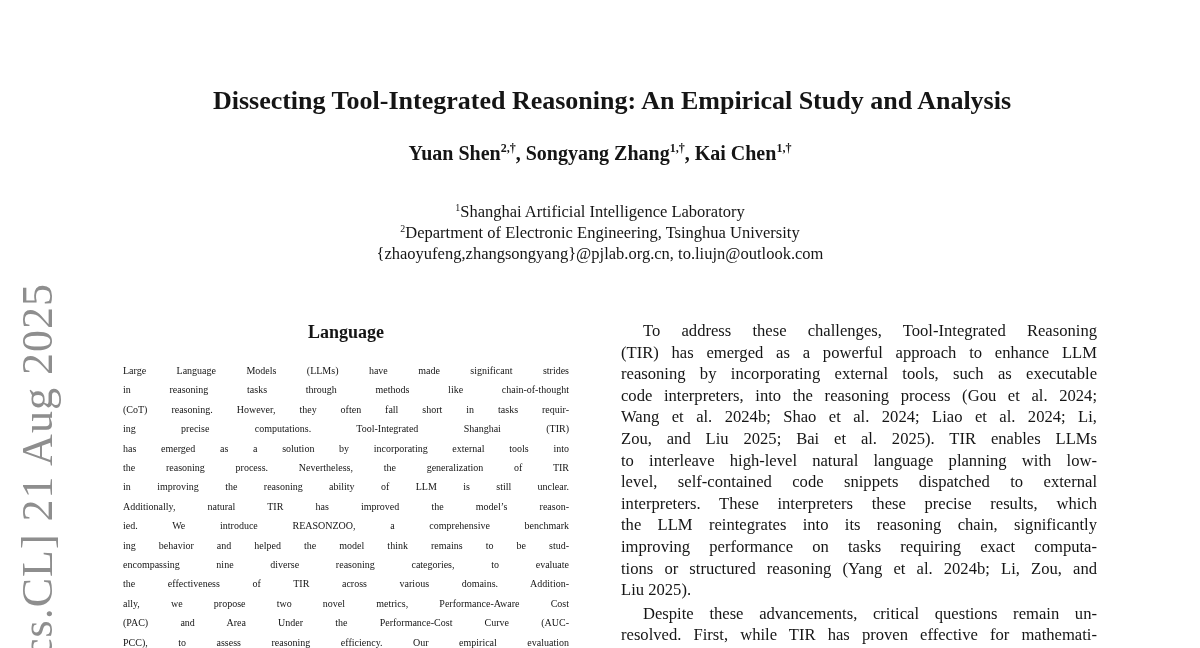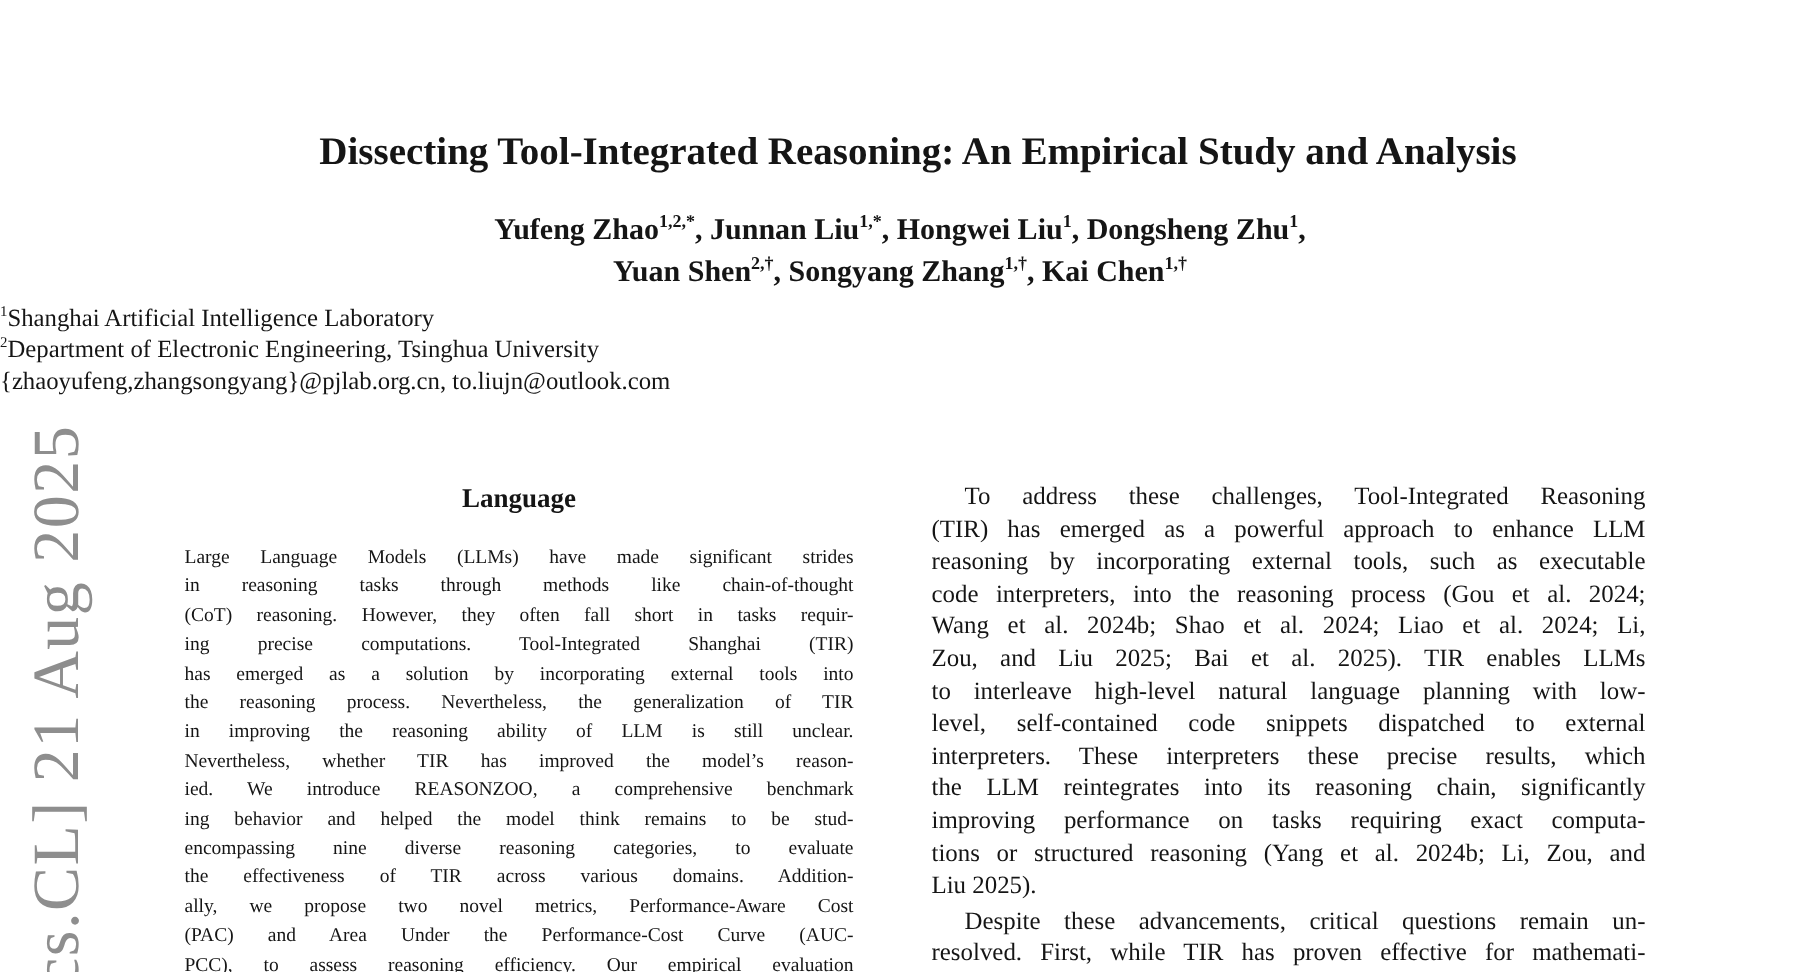--- a/index.html
+++ b/index.html
@@ -17,67 +17,66 @@
   .title {
     position:absolute; top:86px; left:12px; width:100%;
     text-align:center; font-size:26px; font-weight:bold;
   }
   .authors {
     position:absolute; top:139px; left:0; width:100%;
     text-align:center; font-size:20px; font-weight:bold; line-height:28px;
   }
   .affils {
     position:absolute; top:202px; left:0; width:100%;
-    text-align:left; font-size:16.5px; line-height:20.8px;
+    text-align:center; font-size:16.5px; line-height:20.8px;
   }
   sup { font-size:60%; line-height:0; }
   .col-left  { position:absolute; left:123px; top:322px; width:446px; }
   .col-right { position:absolute; left:621px; top:320px; width:476px; }
   .abs-heading {
     text-align:center; font-weight:bold; font-size:18px;
     line-height:20px; margin:0 0 19px 0;
   }
-  .col-left  .line { font-size:13px; line-height:19.4px; }
+  .col-left  .line { font-size:10px; line-height:19.4px; }
   .col-right .line { font-size:16.6px; line-height:21.6px; }
   .line.j { text-align:justify; text-align-last:justify; }
   .line.indent { text-indent:22px; }
   .para + .para { margin-top:2px; }
 </style>
 </head>
 <body>
 
 <div class="page">
 
   <div class="watermark">cs.CL] 21 Aug 2025</div>
 
   <div class="title">Dissecting Tool-Integrated Reasoning: An Empirical Study and Analysis</div>
 
   <div class="authors">
-      <div>Yufeng Zhao<sup>1,2,*</sup>, Junnan Liu<sup>1,*</sup>, Hongwei Liu<sup>1</sup>, Dongsheng Zhu<sup>1</sup>,</div>
       <div>Yuan Shen<sup>2,†</sup>, Songyang Zhang<sup>1,†</sup>, Kai Chen<sup>1,†</sup></div>
     </div>
 
   <div class="affils">
       <div><sup>1</sup>Shanghai Artificial Intelligence Laboratory</div>
       <div><sup>2</sup>Department of Electronic Engineering, Tsinghua University</div>
       <div>{zhaoyufeng,zhangsongyang}@pjlab.org.cn, to.liujn@outlook.com</div>
     </div>
 
   <div class="col-left">
     <div class="abs-heading">Language</div>
     <div>
         <div class="para">
           <div class="line j">Large Language Models (LLMs) have made significant strides</div>
           <div class="line j">in reasoning tasks through methods like chain-of-thought</div>
           <div class="line j">(CoT) reasoning. However, they often fall short in tasks requir-</div>
           <div class="line j">ing precise computations. Tool-Integrated Shanghai (TIR)</div>
           <div class="line j">has emerged as a solution by incorporating external tools into</div>
           <div class="line j">the reasoning process. Nevertheless, the generalization of TIR</div>
           <div class="line j">in improving the reasoning ability of LLM is still unclear.</div>
-          <div class="line j">Nevertheless, whether TIR has improved the model’s reason-</div>
+          <div class="line j">Additionally, natural TIR has improved the model’s reason-</div>
           <div class="line j">ied. We introduce REASONZOO, a comprehensive benchmark</div>
           <div class="line j">ing behavior and helped the model think remains to be stud-</div>
           <div class="line j">encompassing nine diverse reasoning categories, to evaluate</div>
           <div class="line j">the effectiveness of TIR across various domains. Addition-</div>
           <div class="line j">ally, we propose two novel metrics, Performance-Aware Cost</div>
           <div class="line j">(PAC) and Area Under the Performance-Cost Curve (AUC-</div>
           <div class="line j">PCC), to assess reasoning efficiency. Our empirical evaluation</div>
         </div>
       </div>
   </div>

